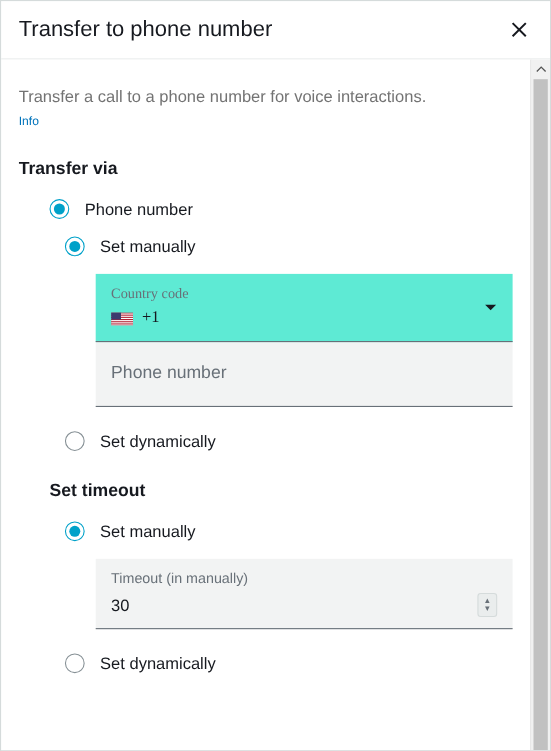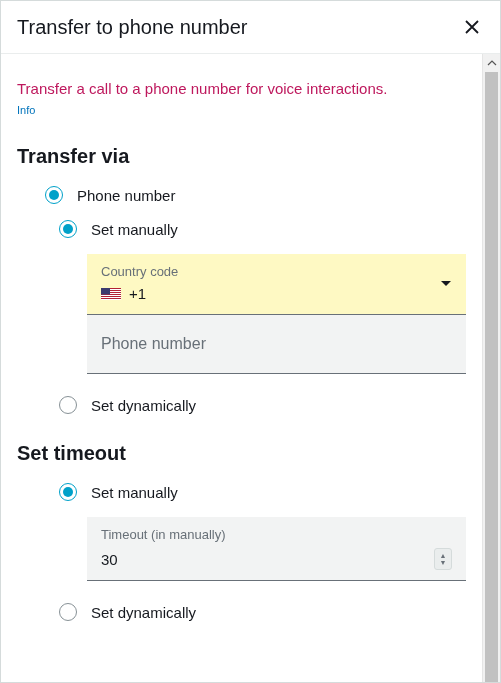--- a/index.html
+++ b/index.html
@@ -83,32 +83,32 @@
       position: absolute;
       top: 0;
       left: 2px;
       right: 2px;
       height: 100%;
       background: #c1c1c1;
       border-radius: 0;
     }
     .description {
       font-size: 15px;
-      color: #be185d;
+      color: #737373;
       line-height: 1.4;
       margin-bottom: 2px;
     }
     .info-link {
       color: #0073bb;
       text-decoration: none;
       font-size: 11px;
       cursor: pointer;
     }
     .section-heading {
-      font-size: 20px;
+      font-size: 16px;
       font-weight: 700;
       margin-top: 28px;
       margin-bottom: 18px;
     }
     .radio-row {
       display: flex;
       align-items: center;
       margin-bottom: 16px;
     }
     .radio-row.indent-1 {
@@ -142,26 +142,27 @@
     }
     .radio-label {
       font-size: 15px;
       color: #16191f;
     }
     .input-block {
       margin-left: 70px;
       margin-bottom: 22px;
     }
     .country-select {
-      background: #fef9c3;
+      background: #5eead4;
       border-bottom: 1px solid #687078;
       padding: 10px 14px 12px 14px;
       display: flex;
       flex-direction: column;
       position: relative;
+      font-family: Liberation Serif, serif;
     }
     .field-label {
       font-size: 13px;
       color: #687078;
       margin-bottom: 6px;
     }
     .country-row {
       display: flex;
       align-items: center;
     }
@@ -288,21 +289,21 @@
           </div>
           <input class="phone-input" type="text" placeholder="Phone number" style="">
         </div>
 
         <div class="radio-row indent-2">
           <div class="radio"></div>
           <div class="radio-label">Set dynamically</div>
         </div>
       </div>
 
-      <div class="section-heading" style="">Set timeout</div>
+      <div class="section-heading" style="margin-left:28px;">Set timeout</div>
 
       <div class="radio-row indent-2">
         <div class="radio selected"></div>
         <div class="radio-label">Set manually</div>
       </div>
 
       <div class="input-block">
         <div class="timeout-field">
           <div class="field-label">Timeout (in manually)</div>
           <div class="timeout-input-row">

